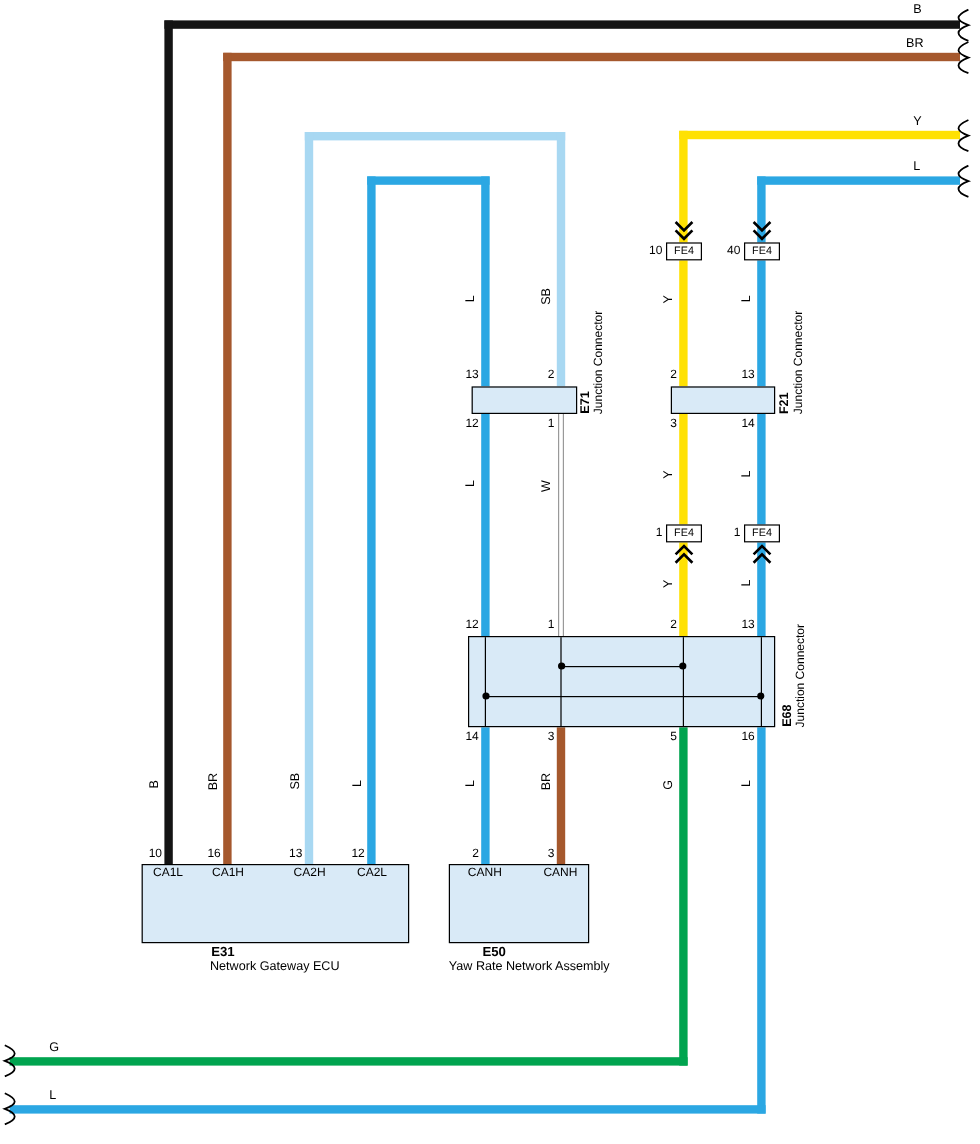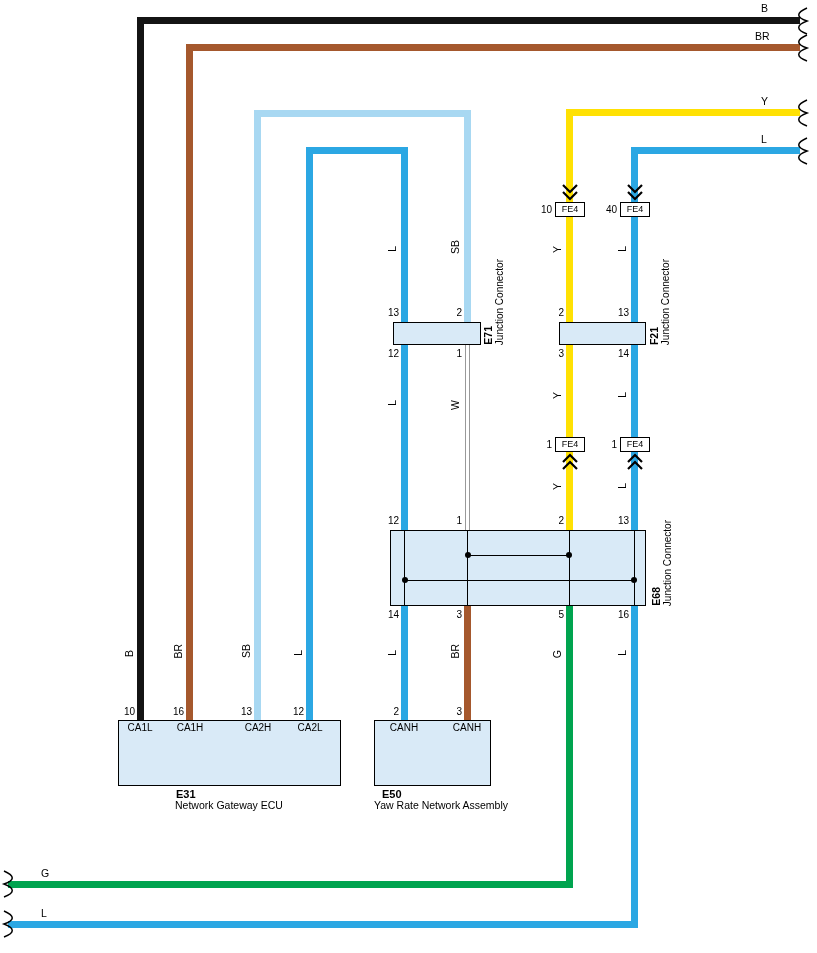--- a/index.html
+++ b/index.html
@@ -135,21 +135,21 @@
   <span class="term" style="left:190px;top:723px">CA1H</span>
   <span class="term" style="left:258px;top:723px">CA2H</span>
   <span class="term" style="left:310px;top:723px">CA2L</span>
   <span class="code" style="left:176px;top:789px">E31</span>
   <span class="cname" style="left:175px;top:800px">Network Gateway ECU</span>
 
   <span class="pin" style="left:383px;top:707px">2</span>
   <span class="pin" style="left:446px;top:707px">3</span>
   <span class="term" style="left:404px;top:723px">CANH</span>
   <span class="term" style="left:467px;top:723px">CANH</span>
-  <span class="code" style="left:382px;top:789px">E50</span>
+  <span class="code" style="left:402px;top:789px">E50</span>
   <span class="cname" style="left:374px;top:800px">Yaw Rate Network Assembly</span>
 
   <span class="vlab" style="left:387px;top:246px">L</span>
   <span class="vlab" style="left:450px;top:240px">SB</span>
   <span class="vlab" style="left:552px;top:246px">Y</span>
   <span class="vlab" style="left:617px;top:246px">L</span>
 
   <span class="vlab" style="left:387px;top:400px">L</span>
   <span class="vlab" style="left:450px;top:400px">W</span>
   <span class="vlab" style="left:552px;top:392px">Y</span>

